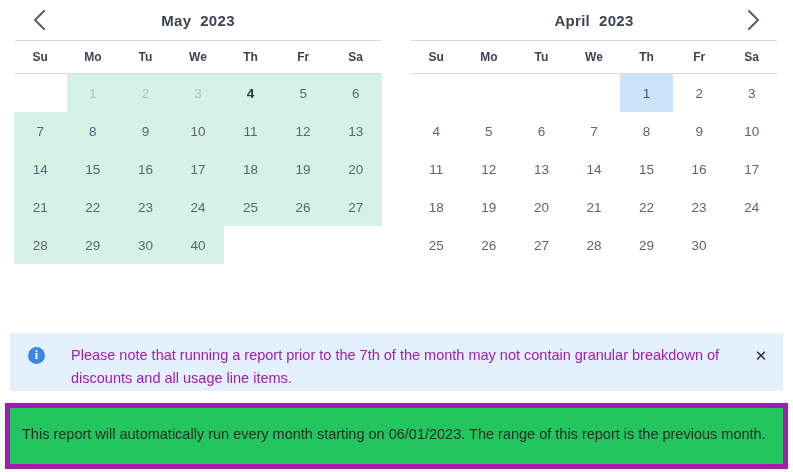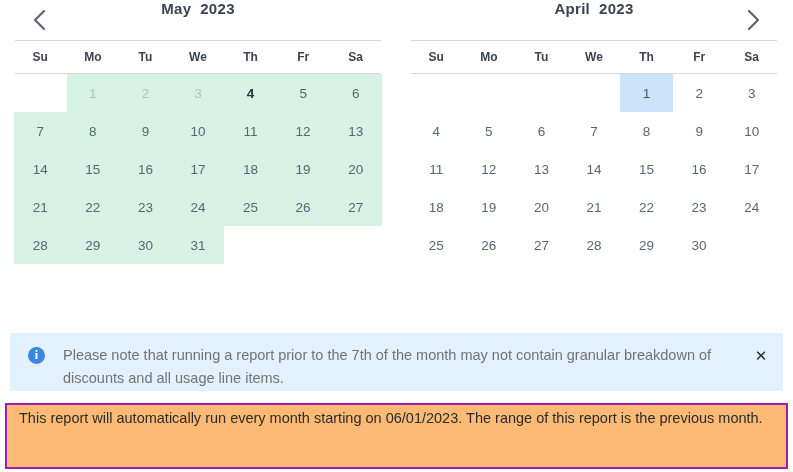--- a/index.html
+++ b/index.html
@@ -27,20 +27,21 @@
     display: flex;
   }
   .cal {
     position: relative;
     width: 396px;
     padding: 0 14px;
   }
   .cal-head {
     height: 40px;
     display: flex;
+    align-items: center;
     justify-content: center;
     position: relative;
   }
   .cal-title {
     font-size: 15px;
     font-weight: bold;
     color: #3c4453;
     letter-spacing: 0.3px;
     white-space: pre;
   }
@@ -124,24 +125,24 @@
     font-size: 12px;
     font-weight: bold;
     font-family: "Liberation Serif", serif;
     display: flex;
     align-items: center;
     justify-content: center;
     margin-top: 3px;
   }
   .info-text {
     flex: 1 1 auto;
-    margin-left: 18px;
+    margin-left: 26px;
     font-size: 14.5px;
     line-height: 1.62;
-    color: #737373;
+    color: #a21caf;
     max-width: 690px;
   }
   .close-x {
     flex: 0 0 auto;
     width: 20px; height: 20px;
     display: flex;
     align-items: center;
     justify-content: center;
     color: #2b2b2b;
     font-size: 15px;
@@ -149,23 +150,23 @@
     margin-top: 2px;
   }
 
   
   .notice {
     position: absolute;
     left: 5px;
     top: 403px;
     width: 783px;
     height: 66px;
-    border: 2px solid #a21caf;
-    background: #fdba74;
-    padding: 2px 12px;
+    border: 5px solid #a21caf;
+    background: #22c55e;
+    padding: 15px 12px;
   }
   .notice-text {
     font-size: 14.5px;
     line-height: 1.62;
     color: #2b2b2b;
   }
 </style>
 </head>
 <body>
 
@@ -290,21 +291,21 @@
             <div class="day range">
               <span class="dnum">28</span>
             </div>
             <div class="day range">
               <span class="dnum">29</span>
             </div>
             <div class="day range">
               <span class="dnum">30</span>
             </div>
             <div class="day range">
-              <span class="dnum">31</span>
+              <span class="dnum">40</span>
             </div>
             <div class="day empty">
               <span class="dnum"></span>
             </div>
             <div class="day empty">
               <span class="dnum"></span>
             </div>
             <div class="day empty">
               <span class="dnum"></span>
             </div>

